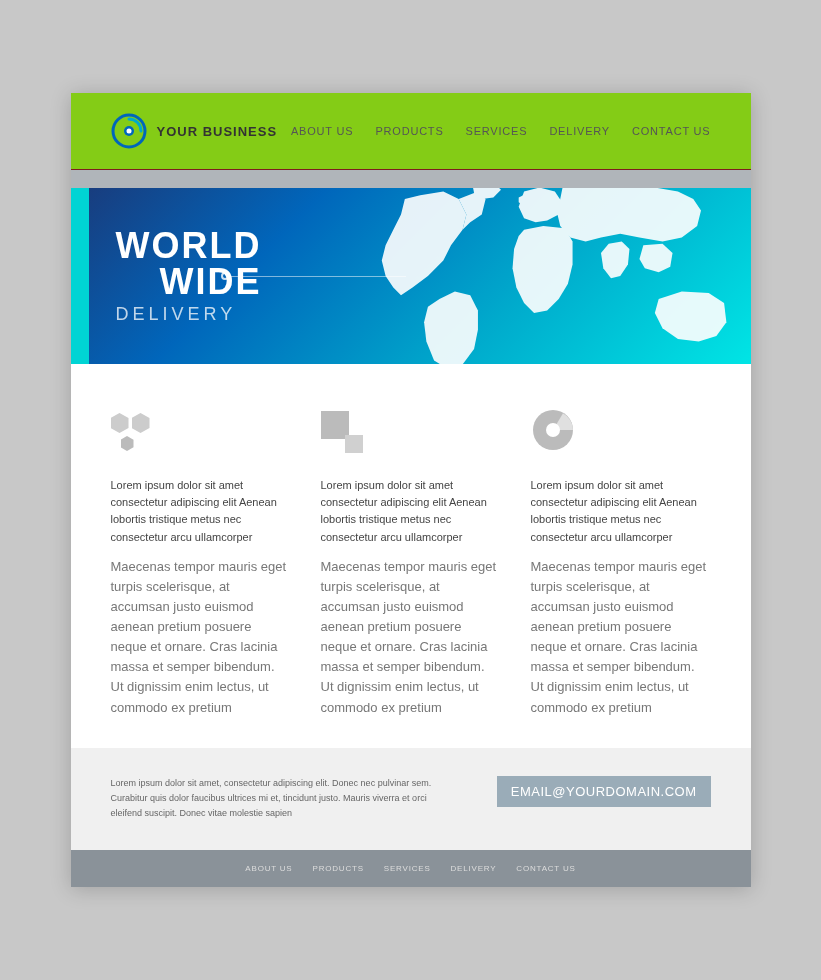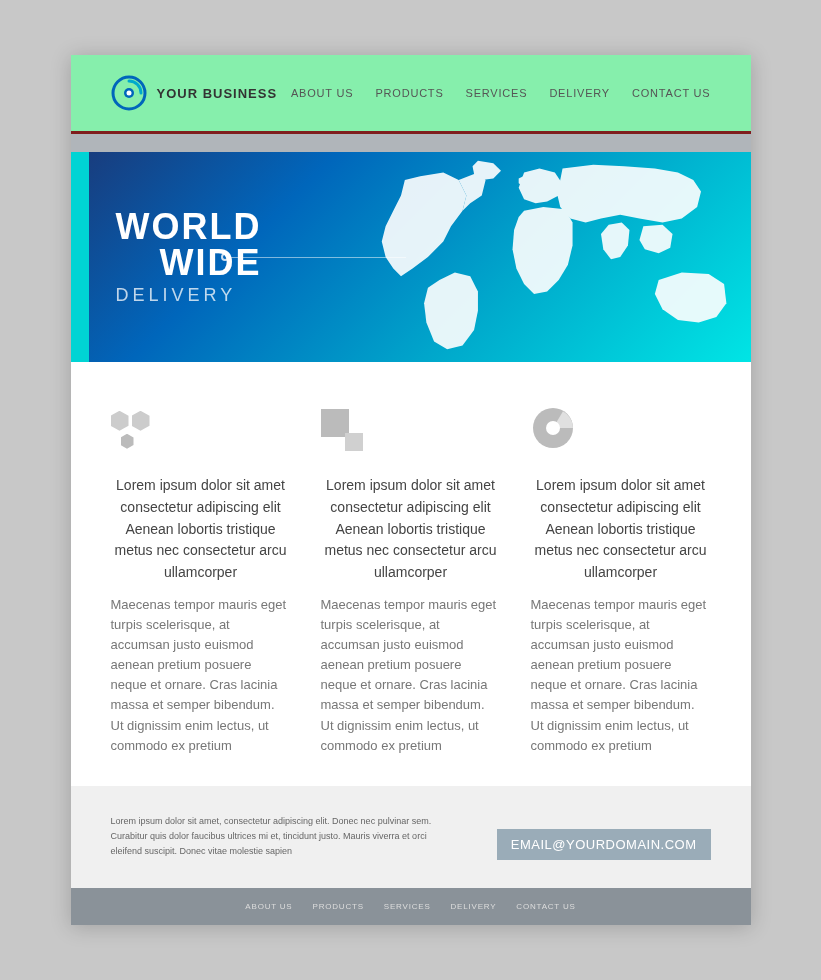--- a/index.html
+++ b/index.html
@@ -11,26 +11,26 @@
       min-height: 100vh;
       font-family: Arial, sans-serif;
     }
     .page-wrapper {
       width: 680px;
       background: #fff;
       box-shadow: 0 2px 20px rgba(0,0,0,0.2);
     }
     
     .header {
-      background: #86efac;
+      background: #84cc16;
       padding: 20px 40px;
       display: flex;
       align-items: center;
       justify-content: space-between;
-      border-bottom: 3px solid #7f1d1d;
+      border-bottom: 1px solid #7f1d1d;
     }
     .logo-area {
       display: flex;
       align-items: center;
       gap: 10px;
     }
     .logo-icon {
       width: 36px;
       height: 36px;
     }
@@ -52,21 +52,21 @@
       text-transform: uppercase;
     }
     
     .gray-divider {
       height: 18px;
       background: #b0b5ba;
     }
     
     .hero {
       position: relative;
-      height: 210px;
+      height: 176px;
       background: linear-gradient(135deg, #1a3a7a 0%, #0066bb 30%, #00aacc 65%, #00e5e5 100%);
       overflow: hidden;
       display: flex;
       align-items: center;
     }
     .hero-left-accent {
       position: absolute;
       left: 0;
       top: 0;
       width: 18px;
@@ -147,37 +147,36 @@
       display: flex;
       flex-direction: column;
     }
     .feature-icon {
       margin-bottom: 18px;
       height: 55px;
       display: flex;
       align-items: center;
     }
     .feature-text-primary {
-      font-size: 14px;
+      font-size: 11px;
       color: #444;
       line-height: 1.55;
       margin-bottom: 11px;
-      text-align: center;
     }
     .feature-text-secondary {
       font-size: 13px;
       color: #777;
       line-height: 1.55;
     }
     
     .footer-contact {
       background: #f0f0f0;
       padding: 28px 40px;
       display: flex;
-      align-items: flex-end;
+      align-items: flex-start;
       justify-content: space-between;
     }
     .footer-contact-text {
       font-size: 9px;
       color: #666;
       line-height: 1.7;
       max-width: 340px;
     }
     .email-badge {
       background: #9aacb8;

